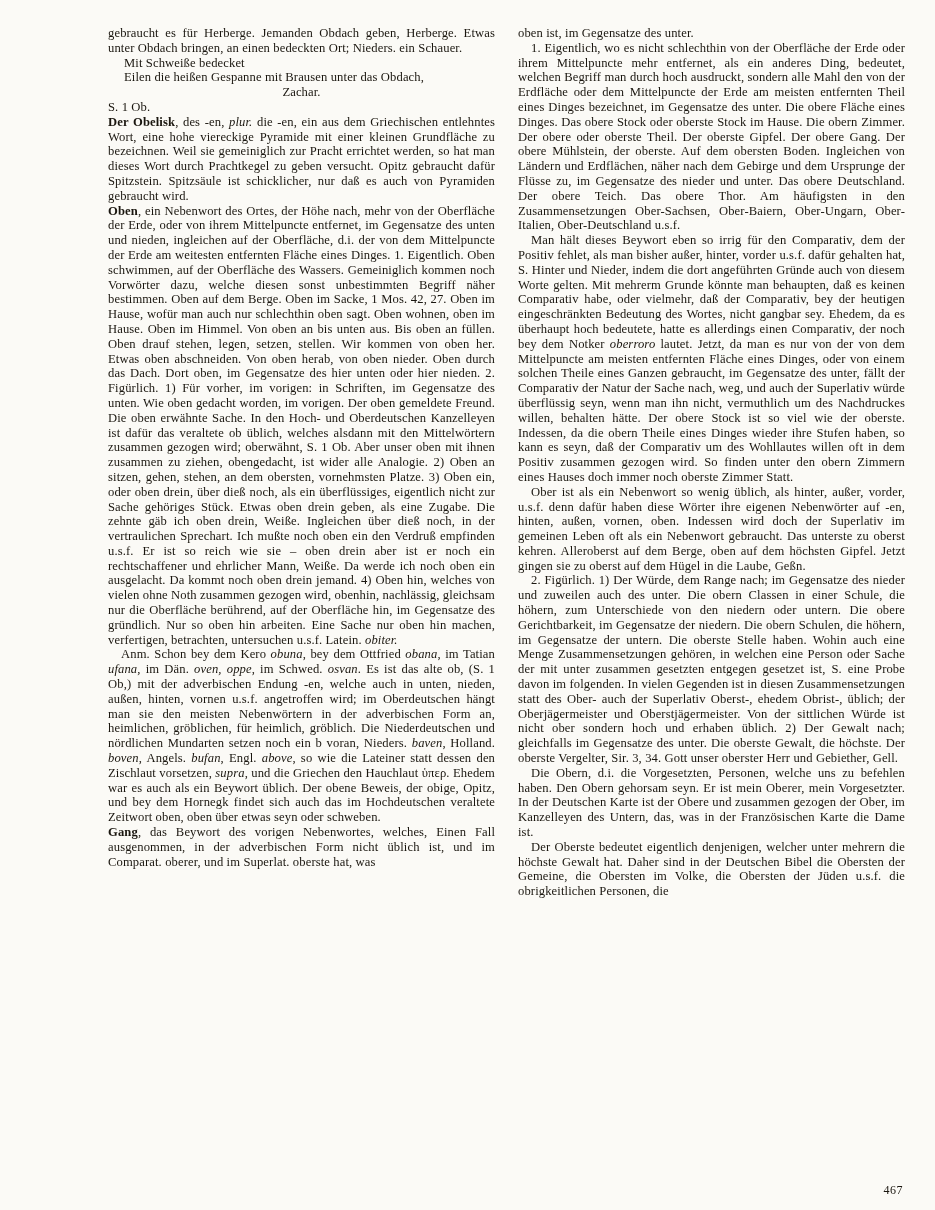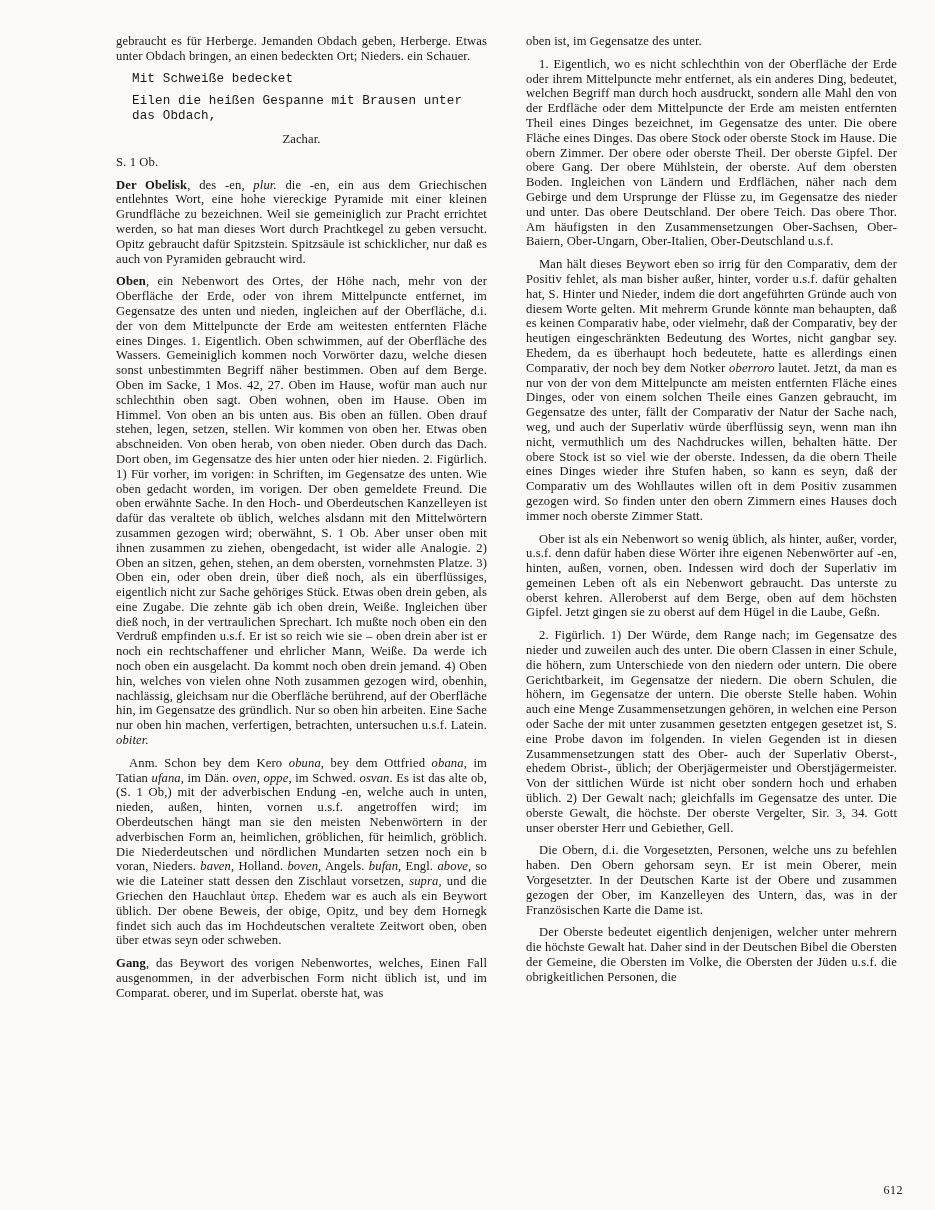--- a/index.html
+++ b/index.html
@@ -24,23 +24,23 @@
   .col {
     flex: 0 0 387px;
     width: 387px;
     font-size: 12.6px;
     line-height: 14.8px;
     letter-spacing: 0.12px;
     text-align: justify;
     overflow: hidden;
     hyphens: auto;
   }
-  p.par { margin: 8px; padding: 0; }
+  p.par { margin: 0; padding: 0; }
   p.indent { text-indent: 13px; }
-  p.verse { padding-left: 16px; text-align: left; font-family: Liberation Mono, monospace; }
+  p.verse { padding-left: 16px; text-align: left; }
   p.right { text-align: center; }
   .b { font-weight: bold; }
   .i { font-style: italic; }
   .page-number {
     position: absolute;
     right: 32px;
     bottom: 12px;
     font-size: 12px;
     letter-spacing: 0.5px;
   }
@@ -64,14 +64,14 @@
     <div class="col">
         <p class="par plain"><span>oben ist, im Gegensatze des unter.</span></p>
         <p class="par indent"><span>1. Eigentlich, wo es nicht schlechthin von der Oberfläche der Erde oder ihrem Mittelpuncte mehr entfernet, als ein anderes Ding, bedeutet, welchen Begriff man durch hoch ausdruckt, sondern alle Mahl den von der Erdfläche oder dem Mittelpuncte der Erde am meisten entfernten Theil eines Dinges bezeichnet, im Gegensatze des unter. Die obere Fläche eines Dinges. Das obere Stock oder oberste Stock im Hause. Die obern Zimmer. Der obere oder oberste Theil. Der oberste Gipfel. Der obere Gang. Der obere Mühlstein, der oberste. Auf dem obersten Boden. Ingleichen von Ländern und Erdflächen, näher nach dem Gebirge und dem Ursprunge der Flüsse zu, im Gegensatze des nieder und unter. Das obere Deutschland. Der obere Teich. Das obere Thor. Am häufigsten in den Zusammensetzungen Ober-Sachsen, Ober-Baiern, Ober-Ungarn, Ober-Italien, Ober-Deutschland u.s.f.</span></p>
         <p class="par indent"><span>Man hält dieses Beywort eben so irrig für den Comparativ, dem der Positiv fehlet, als man bisher außer, hinter, vorder u.s.f. dafür gehalten hat, S. Hinter und Nieder, indem die dort angeführten Gründe auch von diesem Worte gelten. Mit mehrerm Grunde könnte man behaupten, daß es keinen Comparativ habe, oder vielmehr, daß der Comparativ, bey der heutigen eingeschränkten Bedeutung des Wortes, nicht gangbar sey. Ehedem, da es überhaupt hoch bedeutete, hatte es allerdings einen Comparativ, der noch bey dem Notker </span><span class="i">oberroro</span><span> lautet. Jetzt, da man es nur von der von dem Mittelpuncte am meisten entfernten Fläche eines Dinges, oder von einem solchen Theile eines Ganzen gebraucht, im Gegensatze des unter, fällt der Comparativ der Natur der Sache nach, weg, und auch der Superlativ würde überflüssig seyn, wenn man ihn nicht, vermuthlich um des Nachdruckes willen, behalten hätte. Der obere Stock ist so viel wie der oberste. Indessen, da die obern Theile eines Dinges wieder ihre Stufen haben, so kann es seyn, daß der Comparativ um des Wohllautes willen oft in dem Positiv zusammen gezogen wird. So finden unter den obern Zimmern eines Hauses doch immer noch oberste Zimmer Statt.</span></p>
         <p class="par indent"><span>Ober ist als ein Nebenwort so wenig üblich, als hinter, außer, vorder, u.s.f. denn dafür haben diese Wörter ihre eigenen Nebenwörter auf -en, hinten, außen, vornen, oben. Indessen wird doch der Superlativ im gemeinen Leben oft als ein Nebenwort gebraucht. Das unterste zu oberst kehren. Alleroberst auf dem Berge, oben auf dem höchsten Gipfel. Jetzt gingen sie zu oberst auf dem Hügel in die Laube, Geßn.</span></p>
         <p class="par indent"><span>2. Figürlich. 1) Der Würde, dem Range nach; im Gegensatze des nieder und zuweilen auch des unter. Die obern Classen in einer Schule, die höhern, zum Unterschiede von den niedern oder untern. Die obere Gerichtbarkeit, im Gegensatze der niedern. Die obern Schulen, die höhern, im Gegensatze der untern. Die oberste Stelle haben. Wohin auch eine Menge Zusammensetzungen gehören, in welchen eine Person oder Sache der mit unter zusammen gesetzten entgegen gesetzet ist, S. eine Probe davon im folgenden. In vielen Gegenden ist in diesen Zusammensetzungen statt des Ober- auch der Superlativ Oberst-, ehedem Obrist-, üblich; der Oberjägermeister und Oberstjägermeister. Von der sittlichen Würde ist nicht ober sondern hoch und erhaben üblich. 2) Der Gewalt nach; gleichfalls im Gegensatze des unter. Die oberste Gewalt, die höchste. Der oberste Vergelter, Sir. 3, 34. Gott unser oberster Herr und Gebiether, Gell.</span></p>
         <p class="par indent"><span>Die Obern, d.i. die Vorgesetzten, Personen, welche uns zu befehlen haben. Den Obern gehorsam seyn. Er ist mein Oberer, mein Vorgesetzter. In der Deutschen Karte ist der Obere und zusammen gezogen der Ober, im Kanzelleyen des Untern, das, was in der Französischen Karte die Dame ist.</span></p>
         <p class="par indent"><span>Der Oberste bedeutet eigentlich denjenigen, welcher unter mehrern die höchste Gewalt hat. Daher sind in der Deutschen Bibel die Obersten der Gemeine, die Obersten im Volke, die Obersten der Jüden u.s.f. die obrigkeitlichen Personen, die</span></p>
       </div>
   </div>
-  <div class="page-number">612</div>
+  <div class="page-number">467</div>
 </div>
 
 </body></html>

